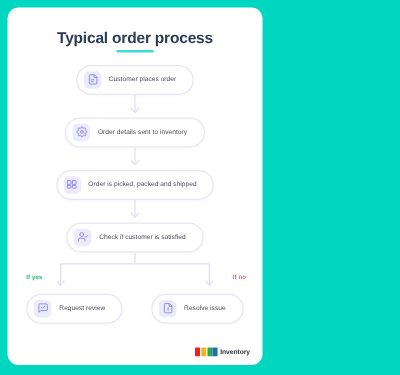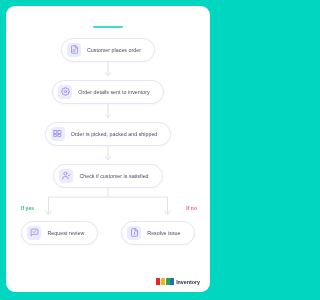--- a/index.html
+++ b/index.html
@@ -142,20 +142,21 @@
     letter-spacing: -0.05px;
   }
 </style>
 </head>
 <body>
 
 <div id="infographic">
   <div class="card">
 
     <div class="title-wrap">
+      <div class="title">Typical order process</div>
       <div class="title-underline"></div>
     </div>
 
     <div class="flow">
 
       <div class="row">
         <div class="pill">
           <span class="icon-badge">
             <svg width="9" height="9" viewBox="0 0 24 24" fill="none" stroke="#8b86e8" stroke-width="2" stroke-linecap="round" stroke-linejoin="round">
               <path d="M14 2H6a2 2 0 0 0-2 2v16a2 2 0 0 0 2 2h12a2 2 0 0 0 2-2V8z"></path>

